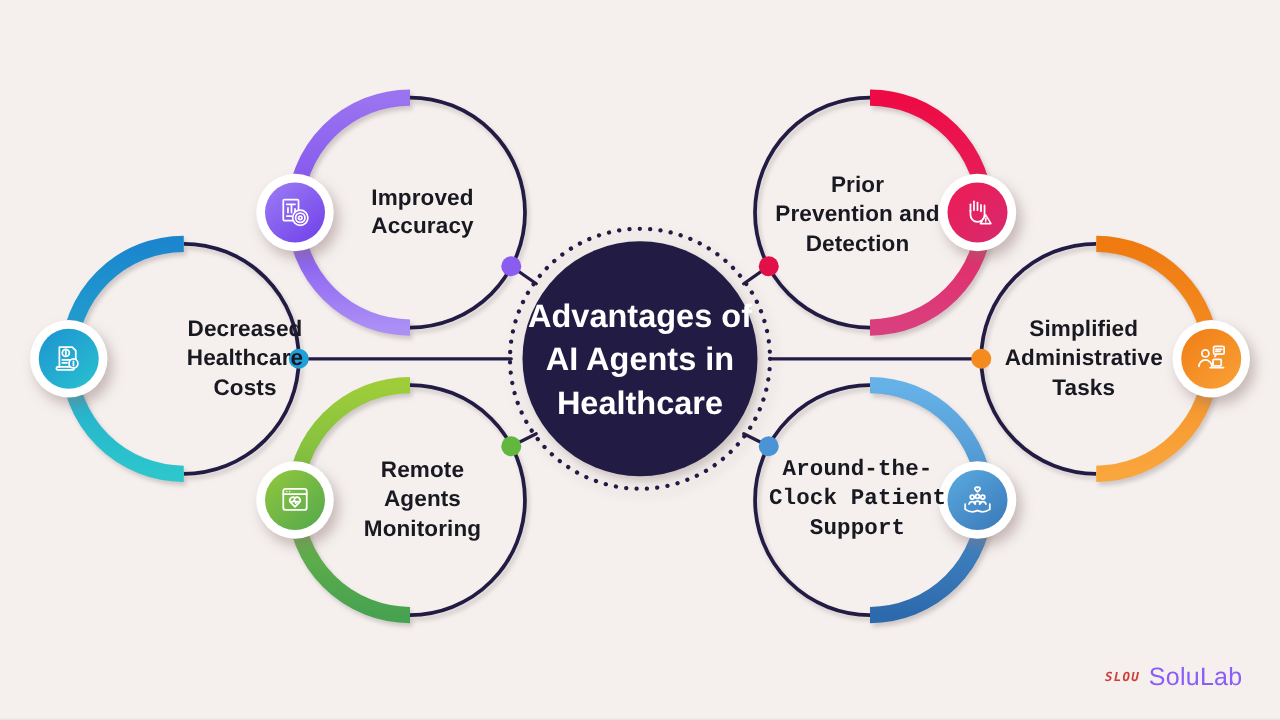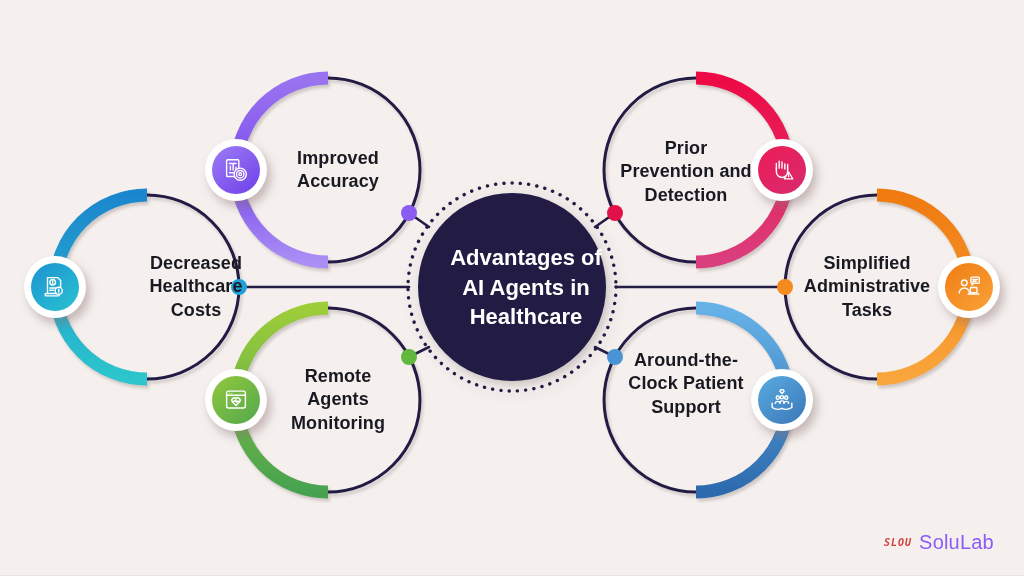--- a/index.html
+++ b/index.html
@@ -33,21 +33,21 @@
   .core-blue  {background:linear-gradient(140deg,#5aabe0,#3a77b8);--c:#4a8fc9;}
 
   .node-label{
     position:absolute;transform:translate(-50%,-50%);text-align:center;
     font-size:18px;font-weight:600;color:#191922;line-height:1.3;letter-spacing:0.1px;
   }
   .node-label div{white-space:nowrap;}
 
   .center-title{
     position:absolute;left:512px;top:288px;transform:translate(-50%,-50%);
-    text-align:center;color:#ffffff;font-size:22px;font-weight:700;line-height:1.35;margin-left:14px;
+    text-align:center;color:#ffffff;font-size:26px;font-weight:700;line-height:1.35;
   }
   .center-title div{white-space:nowrap;}
 
   .logo{position:absolute;left:884px;top:531px;display:flex;align-items:center;gap:7px;}
   .logo-mark{
     display:flex;flex-direction:row;justify-content:space-between;
     font-family:"DejaVu Sans Mono",monospace;font-weight:700;font-size:10px;line-height:10px;
     color:#cf4039;letter-spacing:1px;font-style:italic;
   }
   .logo-text{font-size:20px;color:#8b5cf6;font-weight:500;letter-spacing:0.2px;}
@@ -240,21 +240,21 @@
   <div class="node-label" style="left:867px;top:287px;">
     <div>Simplified</div>
     <div>Administrative</div>
     <div>Tasks</div>
   </div>
   <div class="node-label" style="left:338px;top:400px;">
     <div>Remote</div>
     <div>Agents</div>
     <div>Monitoring</div>
   </div>
-  <div class="node-label" style="left:686px;top:384px;">
+  <div class="node-label" style="left:686px;top:400px;font-family:Liberation Mono, monospace;">
     <div>Around-the-</div>
     <div>Clock Patient</div>
     <div>Support</div>
   </div>
 
   <div class="center-title">
     <div>Advantages of</div>
     <div>AI Agents in</div>
     <div>Healthcare</div>
   </div>

